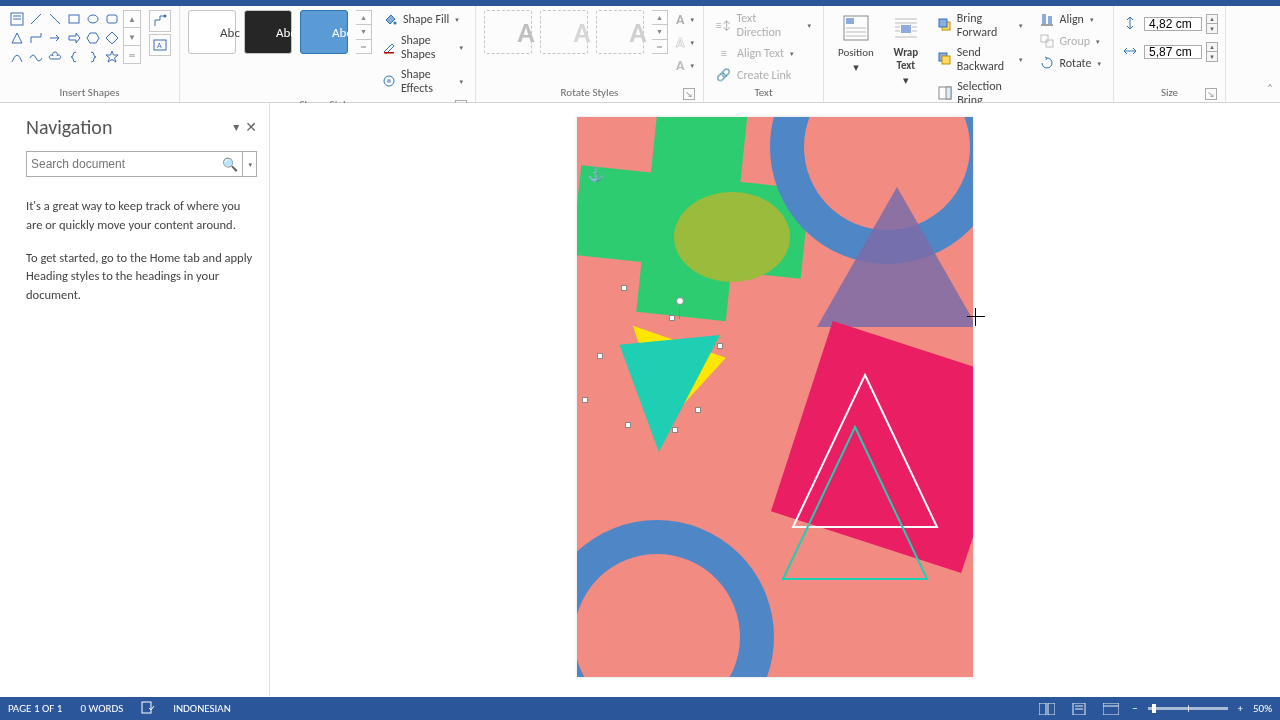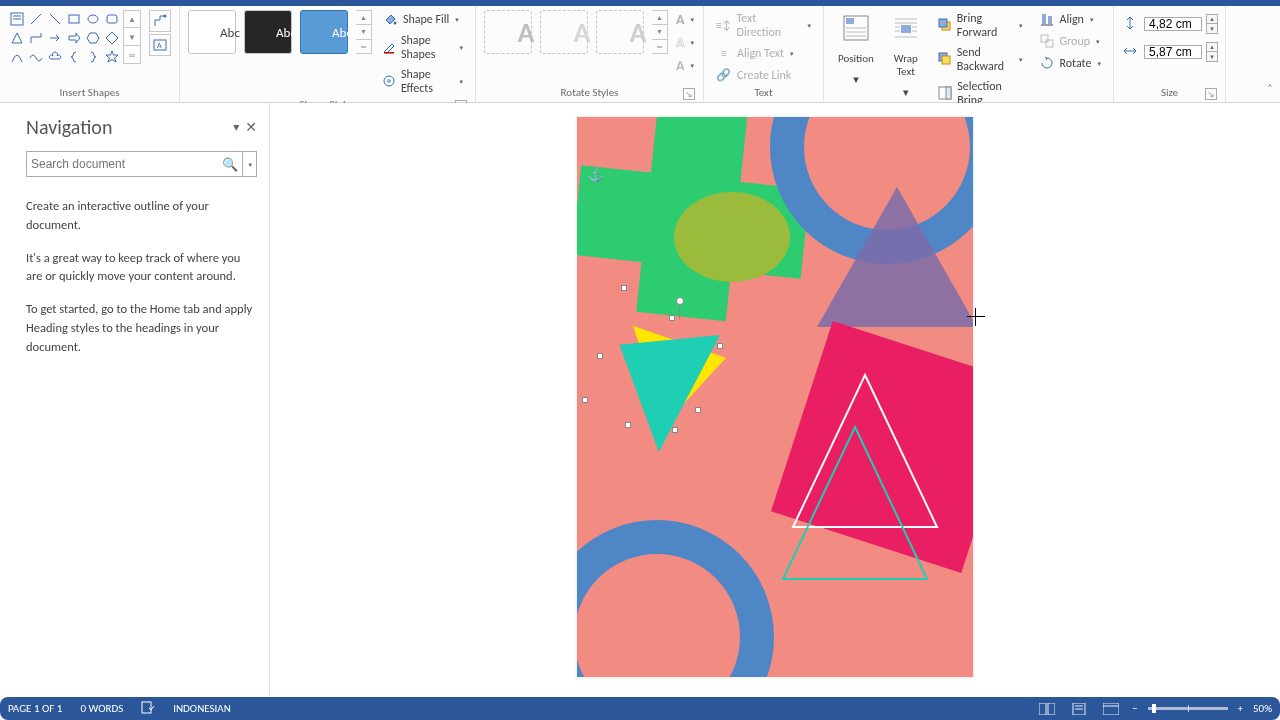--- a/index.html
+++ b/index.html
@@ -25,21 +25,21 @@
   .style-swatch.dark{ background:#262626; color:#fff;}
   .style-swatch.blue{ background:#5b9bd5; color:#fff; border-color:#2e75b6;}
   .gallery-arrows { width:16px; height:44px; border:1px solid #c8c8c8; border-left:none; display:flex; flex-direction:column; }
   .gallery-arrows div{flex:1;display:flex;align-items:center;justify-content:center;font-size:7px;color:#888;cursor:pointer;border-top:1px solid #c8c8c8;} 
   .gallery-arrows div:first-child{border-top:none;}
   .cmd-list { display:flex; flex-direction:column; gap:4px; margin-left:6px; justify-content:center;}
   .cmd { display:flex; align-items:center; gap:5px; padding:1px 4px; cursor:pointer; font-size:12px; color:#444;}
   .cmd.disabled { color:#b0b0b0; cursor:default;}
   .cmd .ico { width:16px; height:16px; display:flex; align-items:center; justify-content:center;}
   .cmd .caret { font-size:7px; color:#666; margin-left:1px;}
-  .big-btn { display:flex; flex-direction:column; align-items:center; justify-content:flex-start; padding:2px 6px 0; cursor:pointer; gap:8px; font-size:11px; text-align:center;}
+  .big-btn { display:flex; flex-direction:column; align-items:center; justify-content:flex-start; padding:2px 6px 0; cursor:pointer; gap:2px; font-size:11px; text-align:center;}
   .big-btn .ico{width:32px;height:32px;display:flex;align-items:center;justify-content:center;}
   .size-fields { display:flex; flex-direction:column; gap:8px; padding-top:4px;}
   .size-row { display:flex; align-items:center; gap:4px;}
   .size-row .sz-ico{width:18px;height:18px;}
   .size-row input{ width:58px; height:14px; border:1px solid #ababab; font-size:12px; padding:0 4px;}
   .spin { width:12px; display:flex; flex-direction:column;}
   .spin div{height:10px;border:1px solid #ababab;font-size:6px;display:flex;align-items:center;justify-content:center;color:#666;cursor:pointer;background:#f6f6f6;}
   .spin div+div{border-top:none;}
   .collapse-btn{ position:absolute; right:7px; bottom:8px; font-size:11px; color:#888; cursor:pointer;}
   
@@ -57,21 +57,21 @@
   .nav-tab.active{color:#2b579a;font-weight:600;border-bottom:2px solid #2b579a;}
   .nav-body{margin-top:20px;font-size:12.5px;color:#444;line-height:1.5;}
   .nav-body p{margin-bottom:14px;}
   .canvas-area{flex:1;display:flex;justify-content:center;align-items:flex-start;padding-top:14px;background:#fff;position:relative;}
   .page{width:396px;height:560px;background:#f28b82;position:relative;box-shadow:0 0 3px rgba(0,0,0,0.15);overflow:hidden;}
   .cross{position:absolute;width:18px;height:18px;pointer-events:none;}
   .cross:before,.cross:after{content:"";position:absolute;background:#000;}
   .cross:before{left:8px;top:0;width:1px;height:18px;}
   .cross:after{top:8px;left:0;height:1px;width:18px;}
   
-  .status{position:absolute;left:0;right:0;bottom:0;height:23px;background:#2b579a;color:#fff;display:flex;align-items:center;font-size:11px;padding:0 8px;justify-content:space-between;border-radius:8px;}
+  .status{position:absolute;left:0;right:0;bottom:0;height:23px;background:#2b579a;color:#fff;display:flex;align-items:center;font-size:11px;padding:0 8px;justify-content:space-between;}
   .status .left{display:flex;gap:18px;align-items:center;}
   .status .right{display:flex;gap:10px;align-items:center;}
   .view-btn{width:22px;height:16px;display:flex;align-items:center;justify-content:center;cursor:pointer;opacity:0.9;}
   .zoom-slider{width:80px;height:3px;background:rgba(255,255,255,0.6);position:relative;}
   .zoom-slider .thumb{position:absolute;top:-3px;left:40px;width:4px;height:9px;background:#fff;}
   .zoom-slider .tick{position:absolute;top:-2px;height:7px;width:1px;background:rgba(255,255,255,0.7);}
   .handle{width:6px;height:6px;background:#fff;border:1px solid #888;position:absolute;}
   .rot-handle{width:8px;height:8px;border:1px solid #888;border-radius:50%;background:#fff;position:absolute;}
 </style>
 </head>
@@ -328,21 +328,21 @@
               <line x1="3" y1="5" x2="25" y2="5" stroke="#bbb"></line>
               <line x1="3" y1="9" x2="25" y2="9" stroke="#bbb"></line>
               <rect x="9" y="11" width="10" height="8" fill="#8faadc"></rect>
               <line x1="3" y1="13" x2="8" y2="13" stroke="#bbb"></line>
               <line x1="20" y1="13" x2="25" y2="13" stroke="#bbb"></line>
               <line x1="3" y1="17" x2="8" y2="17" stroke="#bbb"></line>
               <line x1="20" y1="17" x2="25" y2="17" stroke="#bbb"></line>
               <line x1="3" y1="23" x2="25" y2="23" stroke="#bbb"></line>
             </svg>
           </span>
-        <span style="white-space:pre-line;">Wrap
+        <span style="white-space:pre-line;font-weight:bold;">Wrap
 Text</span>
           <span class="caret">▾</span>
       </div>
       <div class="cmd-list" style="margin-left:2px;">
         <div class="cmd">
             <span class="ico">
               <svg width="14" height="14">
                 <rect x="4" y="4" width="8" height="8" fill="#ffd966" stroke="#bf9000"></rect>
                 <rect x="1" y="1" width="8" height="8" fill="#8faadc" stroke="#2e75b6"></rect>
               </svg>
@@ -451,21 +451,20 @@
         <span>▾</span>
         <span style="font-size:14px;">✕</span>
       </span>
     </div>
     <div class="nav-search">
       <input placeholder="Search document" style="">
       <span class="s-ico">🔍</span>
       <span class="s-dd">▾</span>
     </div>
     <div class="nav-body">
-      <p>Create an interactive outline of your document.</p>
       <p>It's a great way to keep track of where you are or quickly move your content around.</p>
       <p>To get started, go to the Home tab and apply Heading styles to the headings in your document.</p>
     </div>
   </div>
 
   <div class="canvas-area">
     <div class="page">
       <svg width="396" height="560" style="position:absolute;left:0;top:0;">
 
         <polygon points="70,-10 160,-10 160,60 230,60 230,150 160,150 160,200 70,200 70,150 0,150 0,60 70,60" fill="#2ecc71" transform="rotate(6,115,95)"></polygon>

